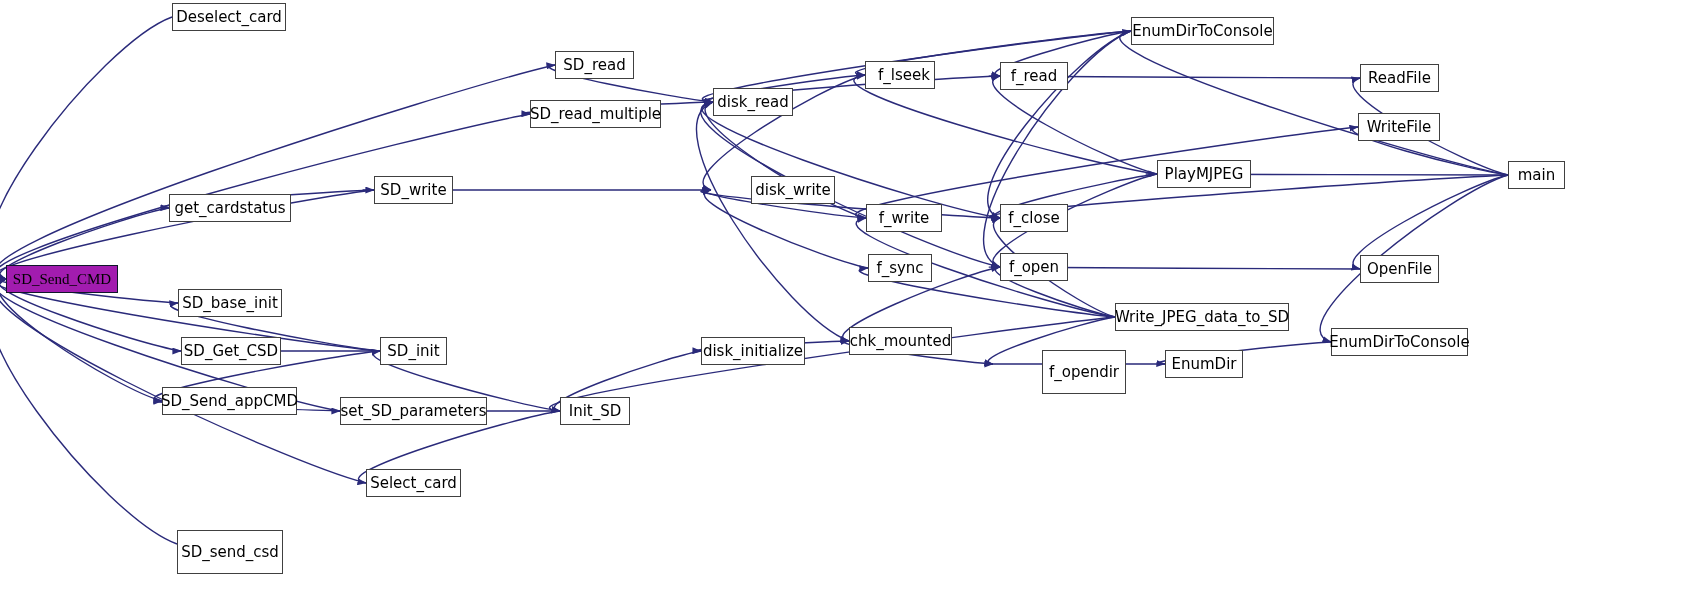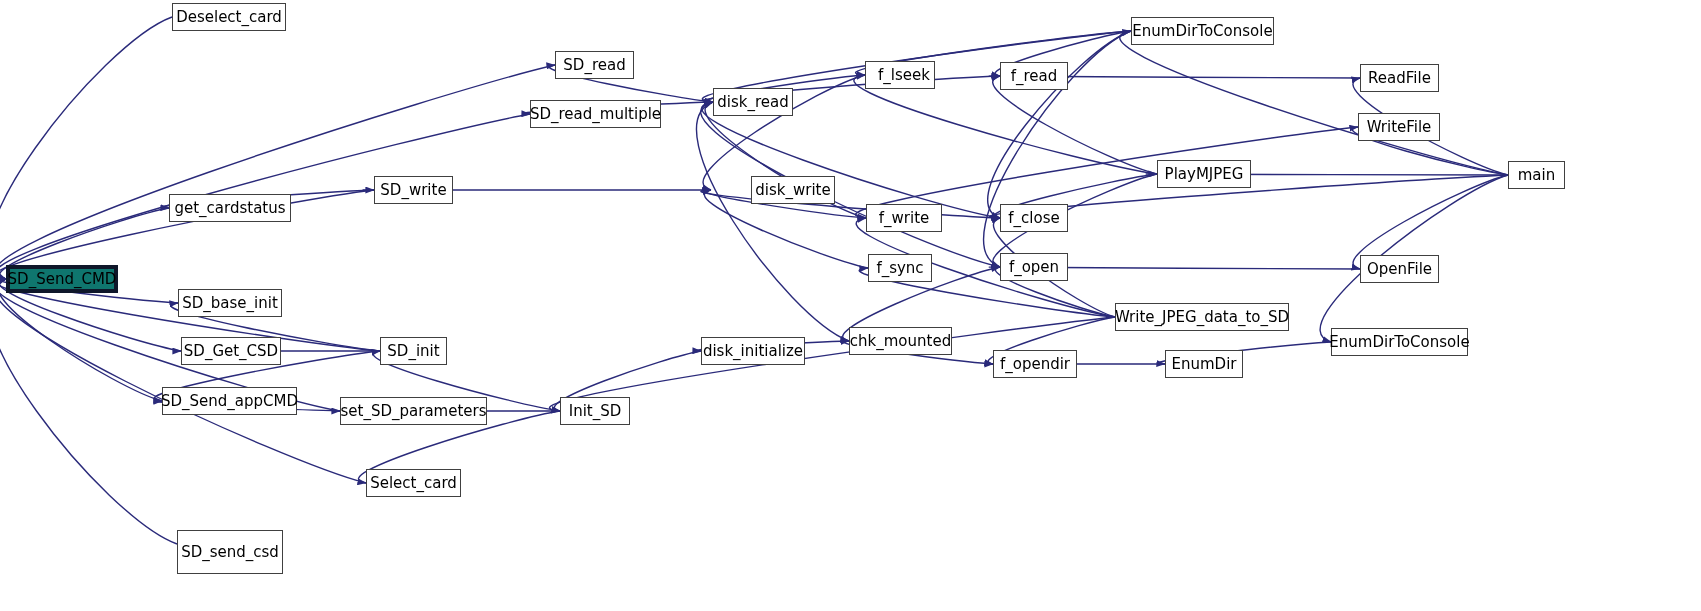--- a/index.html
+++ b/index.html
@@ -3,21 +3,21 @@
 <meta charset="utf-8">
 <style>
   html,body{margin:0;padding:0;background:#ffffff;}
   body{width:1701px;height:611px;overflow:hidden;
        font-family:"DejaVu Sans","Liberation Sans",sans-serif;}
   #graph{position:relative;width:1701px;height:611px;background:#fff;}
   svg#edges{position:absolute;left:0;top:0;width:1701px;height:611px;}
   .node{position:absolute;box-sizing:border-box;border:1px solid #404040;
         background:#ffffff;display:flex;align-items:center;justify-content:center;
         font-size:15px;color:#000;white-space:nowrap;letter-spacing:0px;}
-  .node.highlight{background:#0f766e;border:4px solid #0f172a;}
+  .node.highlight{background:#a21caf;border:1px solid #0f172a;font-family:Liberation Serif, serif;}
   .node span{pointer-events:none;}
 </style>
 </head>
 <body>
 
 <div id="graph">
   <svg id="edges" viewBox="0 0 1701 611" preserveAspectRatio="none">
     <defs>
       <marker id="ah" markerWidth="9" markerHeight="7" refX="8.6" refY="3.5" orient="auto" markerUnits="userSpaceOnUse">
         <path d="M0,0 L9,3.5 L0,7 z" fill="#2a2a7a"></path>
@@ -156,21 +156,21 @@
       </div>
       <div class="node" style="left: 1000px; top: 62px; width: 68px; height: 28px;">
         <span>f_read</span>
       </div>
       <div class="node" style="left: 1000px; top: 204px; width: 68px; height: 28px;">
         <span>f_close</span>
       </div>
       <div class="node" style="left: 1000px; top: 253px; width: 68px; height: 28px;">
         <span>f_open</span>
       </div>
-      <div class="node" style="left: 993px; top: 350px; width: 84px; height: 28px;">
+      <div class="node" style="left: 1042px; top: 350px; width: 84px; height: 44px;">
         <span>f_opendir</span>
       </div>
       <div class="node" style="left: 1131px; top: 17px; width: 143px; height: 28px;">
         <span>EnumDirToConsole</span>
       </div>
       <div class="node" style="left: 1157px; top: 160px; width: 94px; height: 28px;">
         <span>PlayMJPEG</span>
       </div>
       <div class="node" style="left: 1115px; top: 303px; width: 174px; height: 28px;">
         <span>Write_JPEG_data_to_SD</span>

